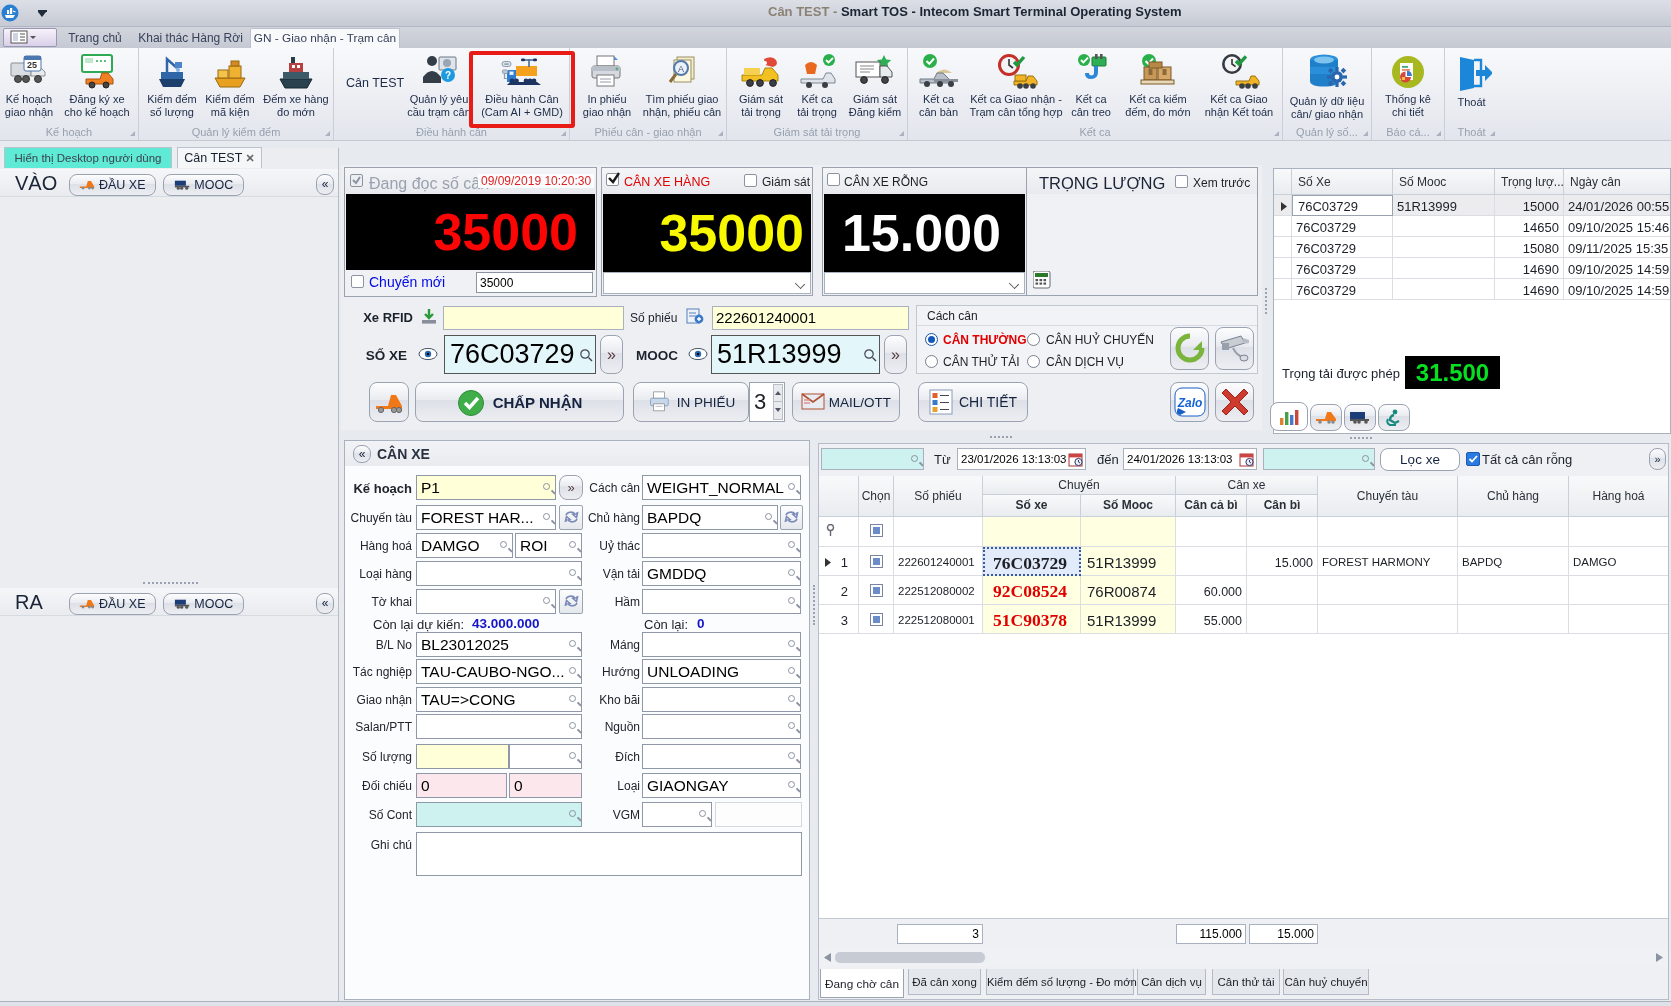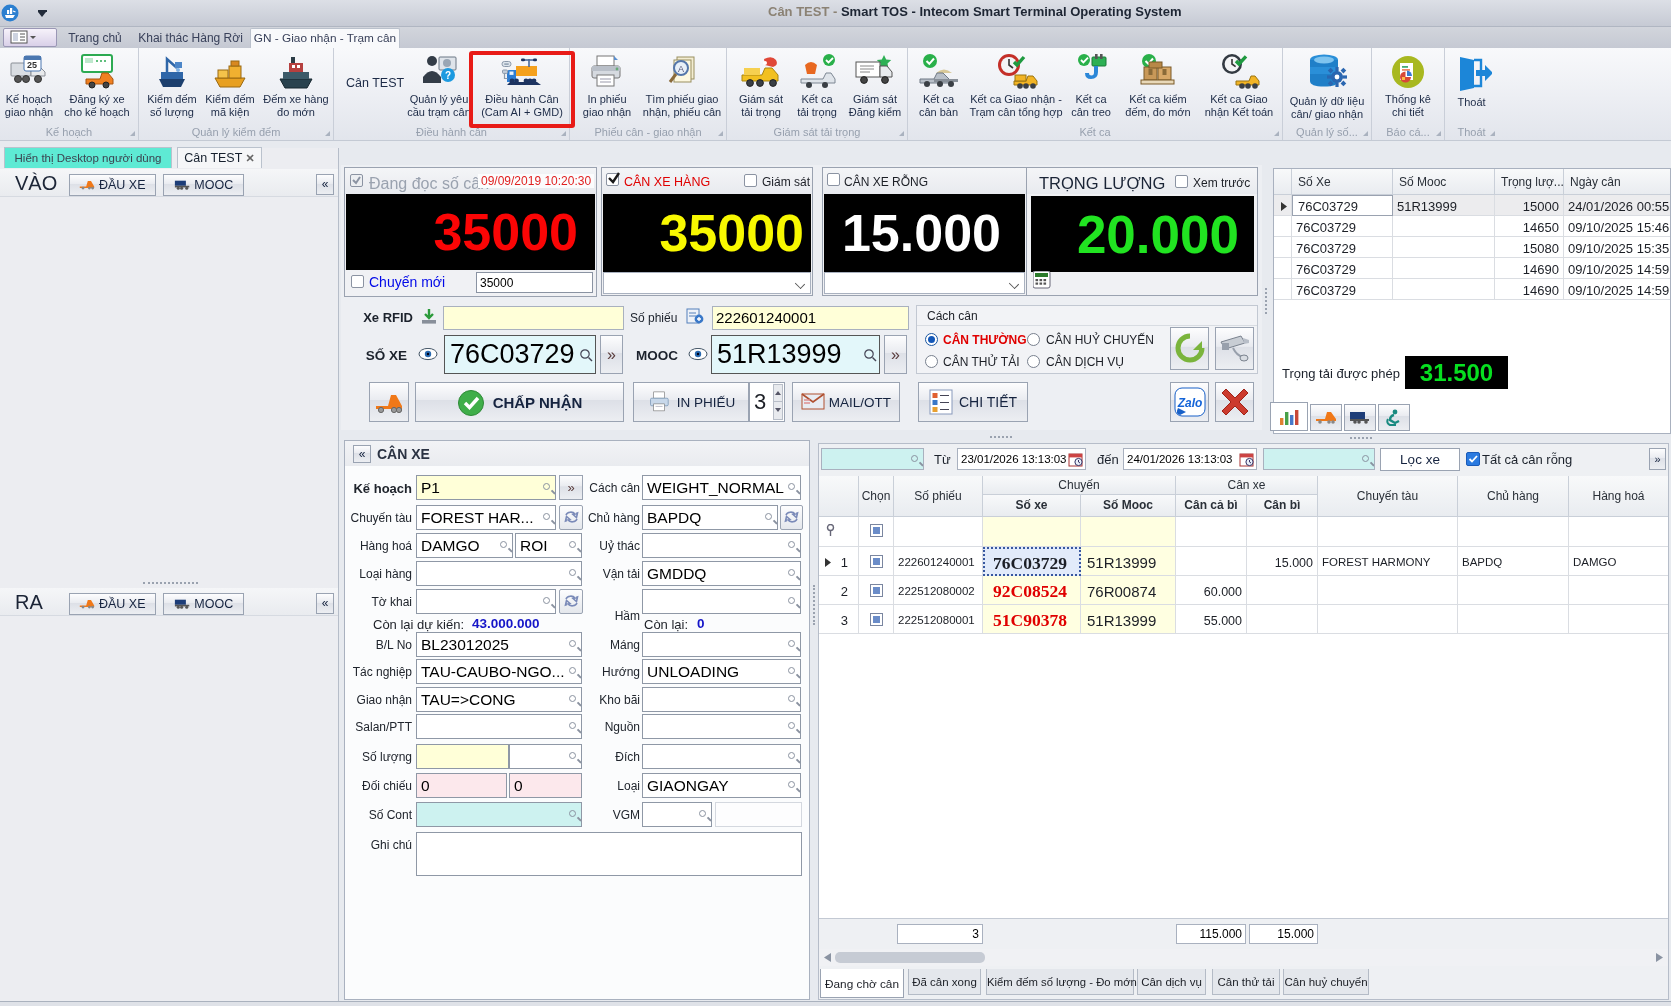--- a/index.html
+++ b/index.html
@@ -18,21 +18,21 @@
 .rgroup{position:absolute;top:0;height:92px;border-right:1px solid #c9ced8}
 .rgl{position:absolute;bottom:2px;left:0;right:0;text-align:center;font-size:11px;color:#97a0ae}
 .rgl .cnr{position:absolute;right:3px;bottom:2px;width:0;height:0;border-left:5px solid transparent;border-bottom:5px solid #aab2bf}
 .rbtn{position:absolute;top:2px;text-align:center;font-size:11px;line-height:13px;color:#1d2b47}
 .rbtn svg{display:block;margin:3px auto 2px auto}
 
 .vlbl{position:absolute;font-size:12px;color:#1c222c}
 .inp{position:absolute;background:#fff;border:1px solid #a9b1bf;font-size:12px;color:#000;line-height:20px;padding:0 3px;white-space:nowrap;overflow:hidden}
 .yel{background:#ffffd8}
 .mag{position:absolute;right:2px;top:50%;margin-top:-6px;width:11px;height:11px}
-.btn{position:absolute;background:linear-gradient(#fdfdfe,#e9ebf0 45%,#dde0e7 46%,#eceef2);border:1px solid #9aa3b2;border-radius:0;text-align:center;color:#15233f}
+.btn{position:absolute;background:linear-gradient(#fdfdfe,#e9ebf0 45%,#dde0e7 46%,#eceef2);border:1px solid #9aa3b2;border-radius:8px;text-align:center;color:#15233f}
 
 #lpanel{left:0;top:148px;width:339px;height:858px;background:#ecedf1;border-right:1px solid #b6bdc9}
 .ltab{top:147px;height:21px;line-height:21px;font-size:11.5px;color:#3c4350;text-align:center;background:#5eead4;border:1px solid #bac2cd;border-bottom:none}
 .ltab.active{background:#f5f6f8;color:#16202e;font-size:12.5px}
 .sechead{position:absolute;left:0;width:338px;height:28px;background:linear-gradient(#f5f6f8,#e9ebef);border-bottom:1px solid #d6dae1}
 .sechead .big{position:absolute;left:15px;top:3px;font-size:20px;color:#1b2436}
 
 .wpanel{position:absolute;top:167px;height:130px;background:#f0f1f4;border:1px solid #9aa2b0}
 .whead{position:absolute;left:0;top:0;right:0;height:26px;background:linear-gradient(#f4f5f7,#e8eaef)}
 .wblack{position:absolute;left:1px;right:1px;top:26px;height:76px;background:#000;color:#f00;text-align:right}
@@ -396,23 +396,20 @@
   <div class="combo" style="left:1px;right:1px;bottom:1px;height:22px">
       <span class="ar"></span>
     </div>
 </div>
 <div class="abs wpanel" style="left:1026px;width:232px;height:129px">
   <div class="whead">
     <span style="position:absolute;left:12px;top:6px;font-size:16.5px;color:#1a2436">TRỌNG LƯỢNG</span>
     <span class="cb" style="left:148px;top:7px"></span>
     <span style="position:absolute;left:166px;top:8px;font-size:12px">Xem trước</span>
   </div>
-  <div class="wblack" style="left:4px;right:3px;top:28px;height:76px">
-      <span class="wnum" style="color:#21e421;right:15px;font-size:53px">20.000</span>
-    </div>
   <div style="position:absolute;left:6px;bottom:3px"><svg width="18" height="18">
         <rect x="0" y="0" width="17" height="17" rx="2" fill="#fff" stroke="#667"></rect>
         <rect x="2" y="2" width="13" height="4" fill="#2a7a2a"></rect>
         <g fill="#555">
           <rect x="2.5" y="8" width="2.6" height="2.2"></rect>
           <rect x="6.5" y="8" width="2.6" height="2.2"></rect>
           <rect x="10.5" y="8" width="2.6" height="2.2"></rect>
           <rect x="2.5" y="11.5" width="2.6" height="2.2"></rect>
           <rect x="6.5" y="11.5" width="2.6" height="2.2"></rect>
           <rect x="10.5" y="11.5" width="2.6" height="2.2"></rect>
@@ -577,21 +574,21 @@
  <div class="cl" style="left:0;top:154px;width:67px;">Tờ khai</div>
  <div class="fi " style="left:71px;top:148px;width:140px;">
       <i class="mg"></i>
     </div>
  <div class="rfb" style="left:214px;top:148px;width:24px;height:25px">
       <svg width="15" height="14" style="margin:4px auto;display:block" viewBox="0 0 15 14">
         <path d="M2 5 a5 4 0 0 1 9-1 l-2 .5 3.5 3 1-4.5 -1.5 .5" fill="none" stroke="#7a8ab8" stroke-width="1.6"></path>
         <path d="M13 9 a5 4 0 0 1-9 1 l2-.5 -3.5-3 -1 4.5 1.5-.5" fill="none" stroke="#7a8ab8" stroke-width="1.6"></path>
       </svg>
     </div>
- <div class="cl" style="left:228px;top:168px;width:67px">Hầm</div>
+ <div class="cl" style="left:228px;top:154px;width:67px">Hầm</div>
  <div class="fi " style="left:297px;top:148px;width:159px;">
       <i class="mg"></i>
     </div>
  <div style="position:absolute;left:28px;top:176px;font-size:13px">Còn lại dự kiến:</div>
  <div style="position:absolute;left:127px;top:175px;font-size:13.5px;font-weight:bold;color:#1515c8">43.000.000</div>
  <div style="position:absolute;left:299px;top:176px;font-size:13px">Còn lại:</div>
  <div style="position:absolute;left:352px;top:175px;font-size:13.5px;font-weight:bold;color:#1515c8">0</div>
  <div class="cl" style="left:0;top:197px;width:67px;">B/L No</div>
  <div class="fi " style="left:71px;top:191px;width:166px;">BL23012025<i class="mg"></i></div>
  <div class="cl" style="left:228px;top:197px;width:67px">Máng</div>
@@ -658,34 +655,34 @@
  <div class="gc" style="left:290px;top:26px;width:108px;height:21px;background:#ececee;font-size:13px;padding-top:4px">24/01/2026 00:55</div>
  <div class="gc" style="left:0;top:47px;width:18px;height:21px"></div>
  <div class="gc" style="left:18px;top:47px;width:101px;height:21px;font-size:13px;padding-top:4px">76C03729</div>
  <div class="gc" style="left:119px;top:47px;width:102px;height:21px"></div>
  <div class="gc" style="left:221px;top:47px;width:69px;height:21px;text-align:right;font-size:13px;padding-top:4px">14650</div>
  <div class="gc" style="left:290px;top:47px;width:108px;height:21px;font-size:13px;padding-top:4px">09/10/2025 15:46</div>
  <div class="gc" style="left:0;top:68px;width:18px;height:21px"></div>
  <div class="gc" style="left:18px;top:68px;width:101px;height:21px;font-size:13px;padding-top:4px">76C03729</div>
  <div class="gc" style="left:119px;top:68px;width:102px;height:21px"></div>
  <div class="gc" style="left:221px;top:68px;width:69px;height:21px;text-align:right;font-size:13px;padding-top:4px">15080</div>
- <div class="gc" style="left:290px;top:68px;width:108px;height:21px;font-size:13px;padding-top:4px">09/10/2025 15:35</div>
+ <div class="gc" style="left:290px;top:68px;width:108px;height:21px;font-size:13px;padding-top:4px">09/11/2025 15:35</div>
  <div class="gc" style="left:0;top:89px;width:18px;height:21px"></div>
  <div class="gc" style="left:18px;top:89px;width:101px;height:21px;font-size:13px;padding-top:4px">76C03729</div>
  <div class="gc" style="left:119px;top:89px;width:102px;height:21px"></div>
  <div class="gc" style="left:221px;top:89px;width:69px;height:21px;text-align:right;font-size:13px;padding-top:4px">14690</div>
  <div class="gc" style="left:290px;top:89px;width:108px;height:21px;font-size:13px;padding-top:4px">09/10/2025 14:59</div>
  <div class="gc" style="left:0;top:110px;width:18px;height:21px"></div>
  <div class="gc" style="left:18px;top:110px;width:101px;height:21px;font-size:13px;padding-top:4px">76C03729</div>
  <div class="gc" style="left:119px;top:110px;width:102px;height:21px"></div>
  <div class="gc" style="left:221px;top:110px;width:69px;height:21px;text-align:right;font-size:13px;padding-top:4px">14690</div>
  <div class="gc" style="left:290px;top:110px;width:108px;height:21px;font-size:13px;padding-top:4px">09/10/2025 14:59</div>
 </div>
 <div class="abs vlbl" style="left:1282px;top:366px;font-size:13px">Trọng tải được phép</div>
-<div class="abs" style="left:1405px;top:356px;width:103px;height:33px;background:#000;text-align:center"><span style="color:#07e020;font-weight:bold;font-size:24px;line-height:33px">31.500</span></div>
+<div class="abs" style="left:1405px;top:356px;width:95px;height:33px;background:#000;text-align:center"><span style="color:#07e020;font-weight:bold;font-size:24px;line-height:33px">31.500</span></div>
 <div class="abs" id="rtabs" style="left:1270px;top:402px;width:401px;height:29px">
  <div class="btn" style="left:0;top:0;width:38px;height:29px;background:#fff"><svg width="20" height="18" style="margin-top:5px">
         <rect x="1" y="10" width="3.4" height="7" fill="#e08030"></rect>
         <rect x="6" y="4" width="3.4" height="13" fill="#48a048"></rect>
         <rect x="11" y="7" width="3.4" height="10" fill="#4878c8"></rect>
         <rect x="16" y="2" width="3.4" height="15" fill="#c84838"></rect>
       </svg></div>
  <div class="btn" style="left:40px;top:2px;width:32px;height:27px"><svg width="22" height="14" style="margin-top:5px" viewBox="0 0 22 14">
         <path d="M1 9 h9 l2-7 h4 l5 7 v2 h-20z" fill="#f07818"></path>
         <circle cx="5" cy="12" r="1.8" fill="#888"></circle>

